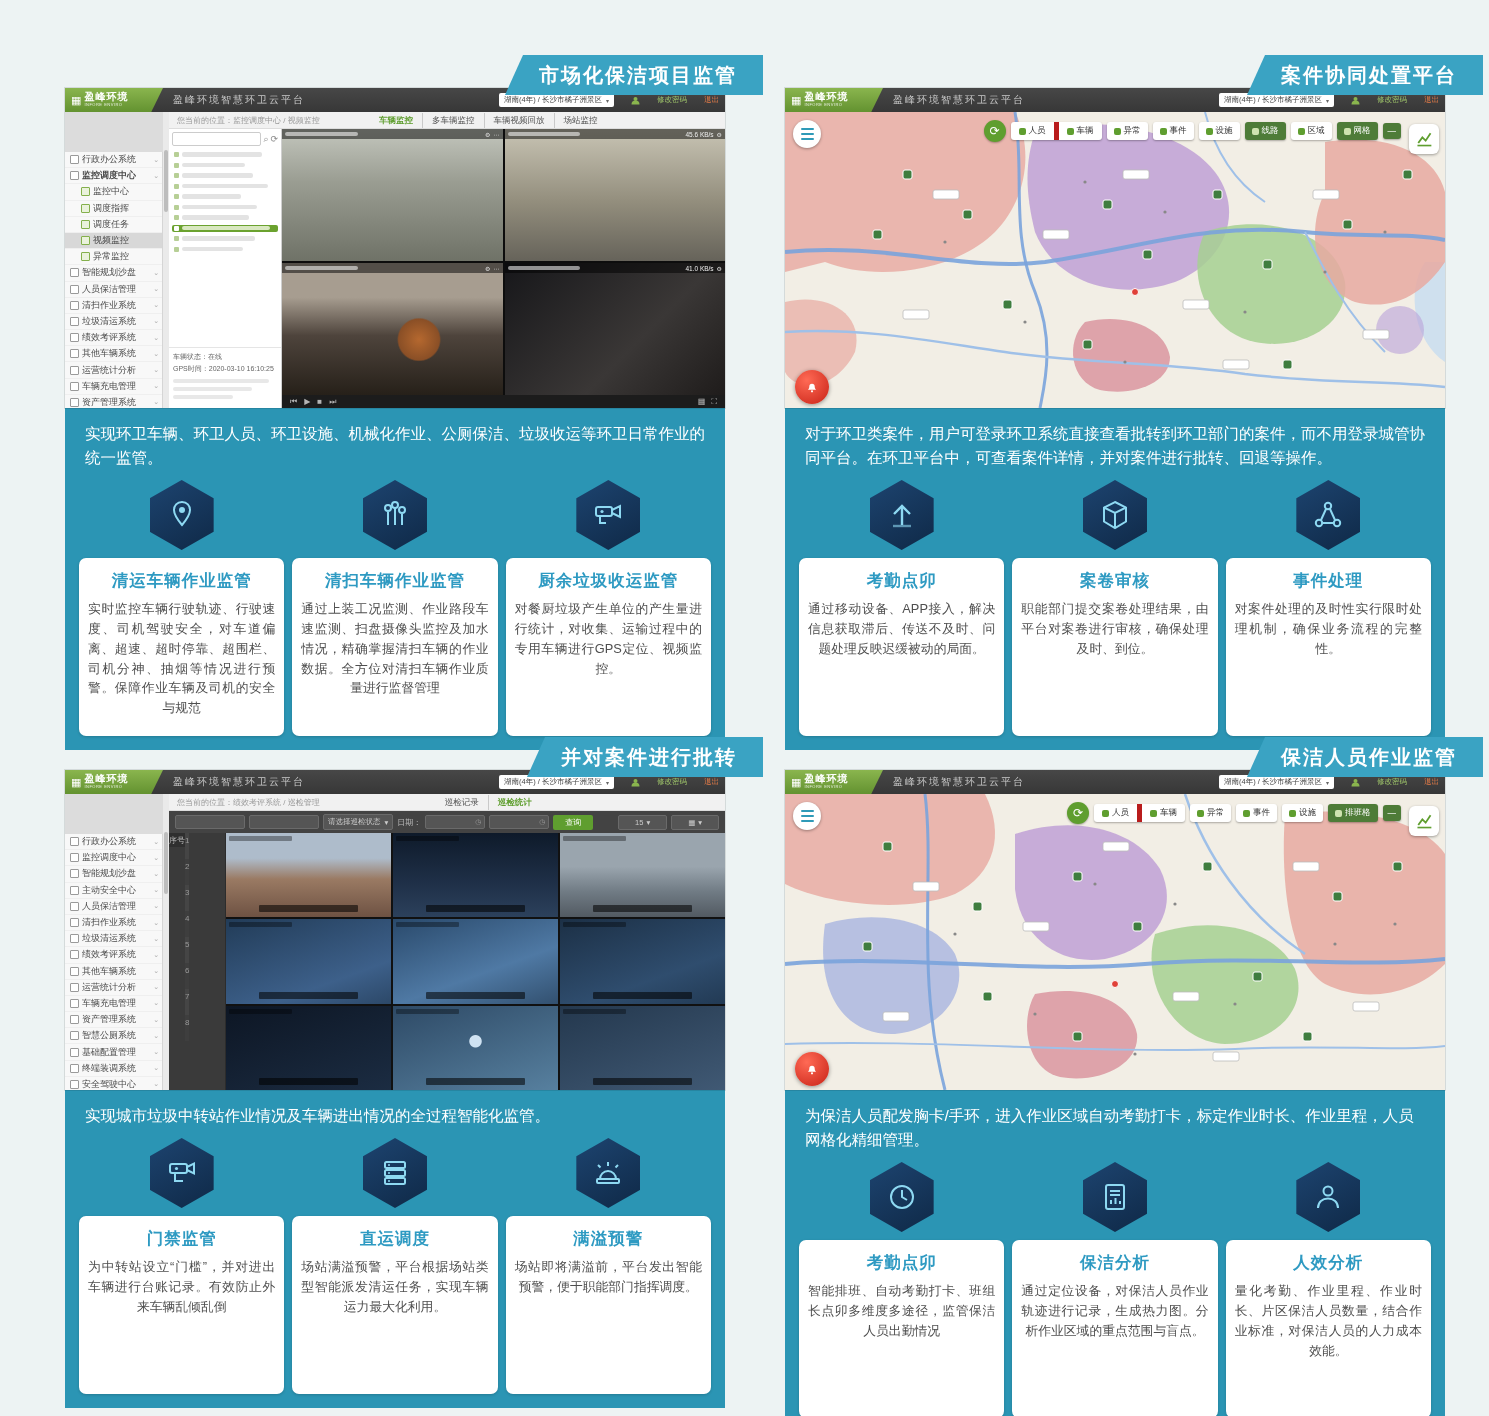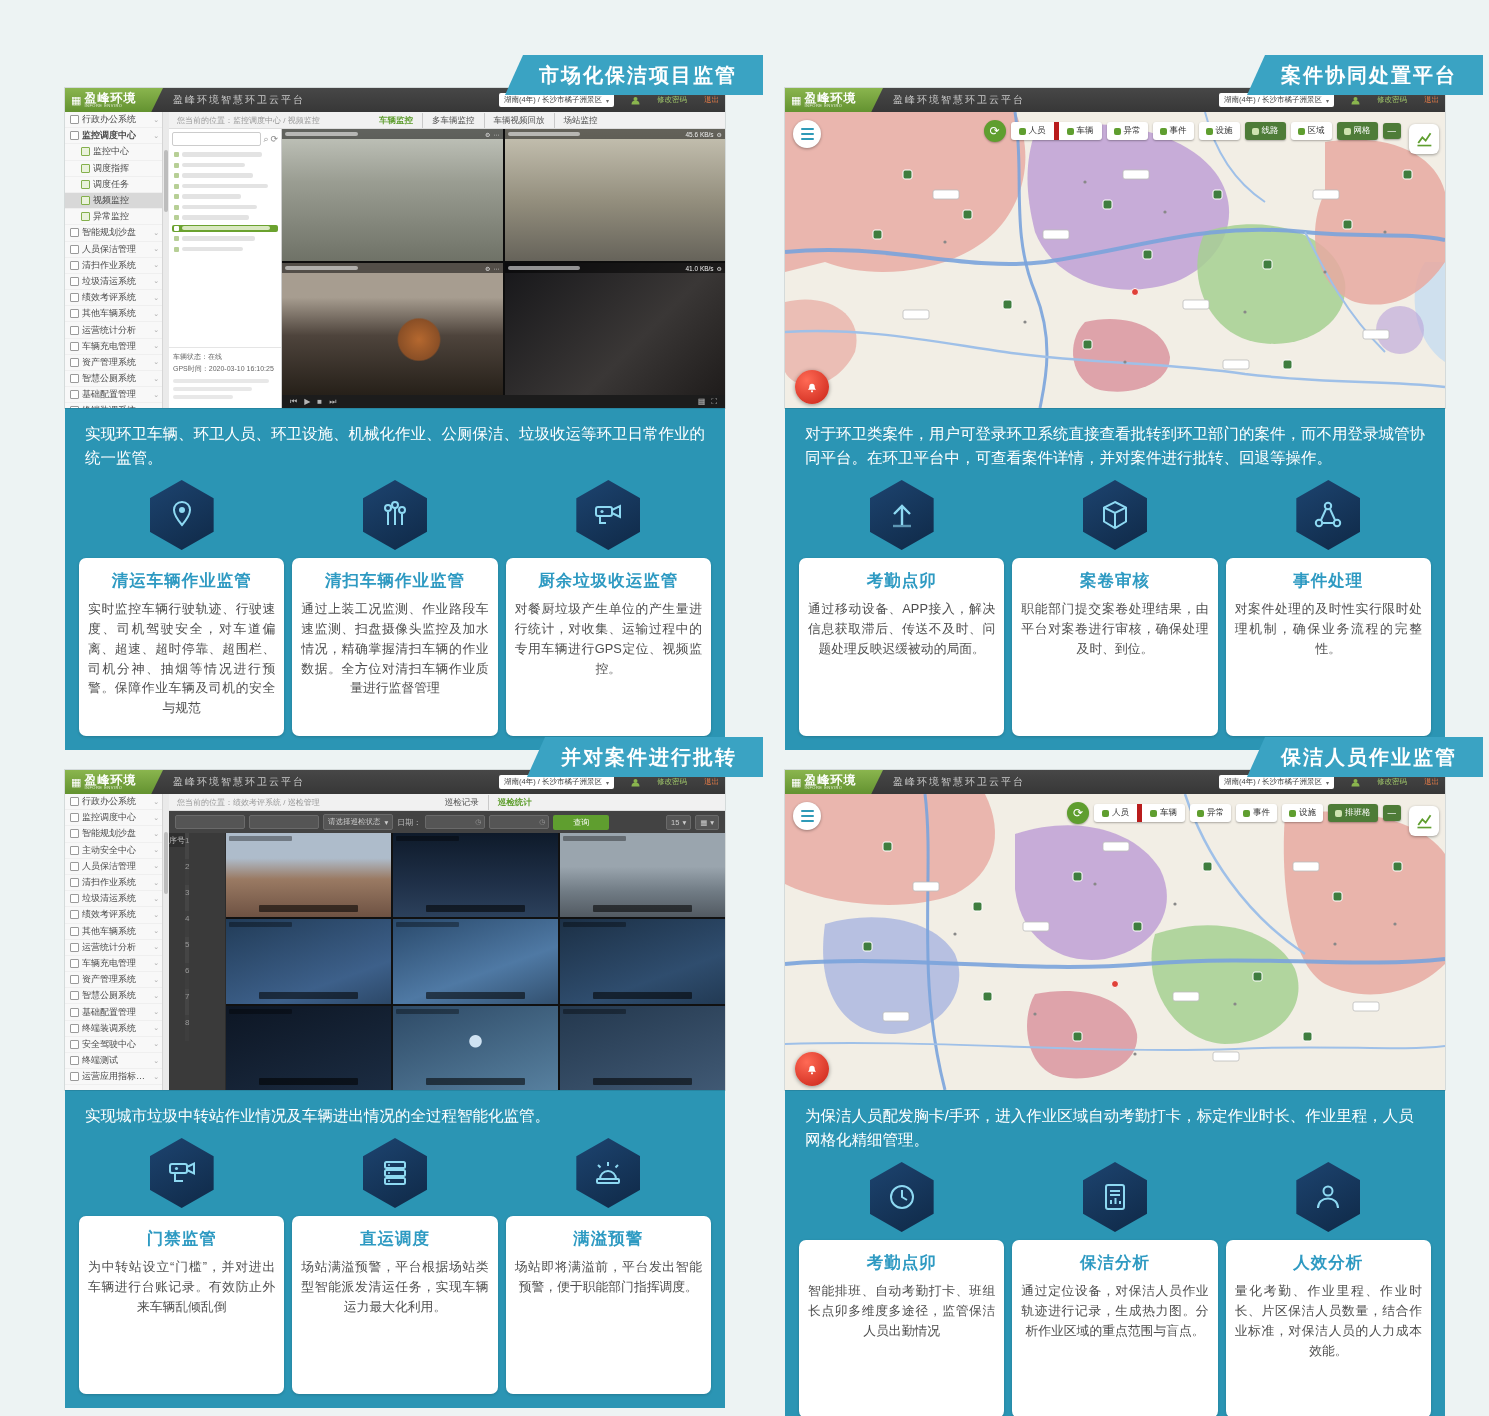--- a/index.html
+++ b/index.html
@@ -23,33 +23,33 @@
     box-shadow:0 1px 3px rgba(0,0,0,.18);}
   .card h3{margin:0 0 7px;font-size:16.5px;color:#2e9ac2;text-align:center;letter-spacing:1px;}
   .card p{margin:0;font-size:12.8px;color:#4f4f4f;line-height:1.55;text-align:justify;text-align-last:center;}
 
   
   .app-header{height:24px;background:linear-gradient(#474747,#373737);display:flex;align-items:center;overflow:hidden;}
   .logo{height:100%;width:98px;flex:none;background:linear-gradient(#8ab54e,#639230);
     clip-path:polygon(0 0,100% 0,88% 100%,0 100%);display:flex;align-items:center;gap:3px;padding:0 6px;box-sizing:border-box;}
   .logo-mark{color:#fff;font-size:11px;line-height:1;}
   .logo-txt{color:#fff;line-height:1.05;}
-  .logo-txt b{display:block;font-size:12px;letter-spacing:1px;}
+  .logo-txt b{display:block;font-size:10px;letter-spacing:1px;font-family:Liberation Mono, monospace;}
   .logo-txt i{display:block;font-style:normal;font-size:4px;letter-spacing:.5px;opacity:.85;}
   .app-title{margin-left:10px;color:#c9c9c9;font-size:10px;letter-spacing:2px;white-space:nowrap;}
   .hdr-right{margin-left:auto;display:flex;align-items:center;gap:17px;padding-right:6px;}
   .region{background:#fff;border-radius:2px;padding:2px 5px;font-size:7.5px;color:#444;display:flex;align-items:center;gap:4px;white-space:nowrap;}
   .region .caret{font-size:6px;color:#666;}
   .hdr-link{font-size:7.5px;white-space:nowrap;}
   .hdr-link.green{color:#9ec46a;}
   .hdr-link.red{color:#e07a48;}
 
   
   .mon-body{display:flex;height:296px;background:#dcdcdc;}
-  .side{width:97px;flex:none;background:#f8f8f8;border-right:1px solid #d5d5d5;overflow:hidden;font-size:9px;}
+  .side{width:97px;flex:none;background:#f8f8f8;border-right:1px solid #d5d5d5;overflow:hidden;font-size:9px;margin-top:40px;}
   .side-item{height:15.2px;display:flex;align-items:center;gap:3px;padding:0 3px 0 5px;color:#4a4a4a;
     border-bottom:1px solid #efefef;white-space:nowrap;overflow:hidden;}
   .si-ic{width:7px;height:7px;flex:none;border:1px solid #9a9a9a;border-radius:1px;background:#fff;}
   .si-label{overflow:hidden;text-overflow:ellipsis;}
   .si-caret{margin-left:auto;color:#aaa;font-size:7px;}
   .side-item.open .si-label{font-weight:bold;}
   .side-sub .side-item{padding-left:16px;}
   .side-sub .si-ic{border-color:#84b04c;background:#eaf2dc;}
   .side-sub .side-item.active{background:#d8d8d8;}
   .vscroll{width:6px;flex:none;background:#eaeaea;position:relative;}
@@ -92,24 +92,24 @@
   .vctl{height:13px;flex:none;background:#1c1c1c;display:flex;align-items:center;gap:7px;padding:0 8px;color:#b5b5b5;font-size:8px;}
   .vctl .right{margin-left:auto;display:flex;gap:6px;}
 
   
   .filter-row{height:22px;flex:none;background:#434343;display:flex;align-items:center;gap:4px;padding:0 6px;font-size:8px;color:#bbb;}
   .finput{width:62px;height:12px;background:#555;border:1px solid #6a6a6a;border-radius:2px;color:#ccc;font-size:7px;padding:0 3px;}
   .fsel{height:14px;display:flex;align-items:center;gap:4px;background:#555;border:1px solid #6a6a6a;border-radius:2px;
     color:#ccc;font-size:7.5px;padding:0 4px;}
   .fdate{width:52px;height:12px;background:#555;border:1px solid #6a6a6a;border-radius:2px;color:#999;font-size:7px;
     display:flex;align-items:center;justify-content:flex-end;padding:0 3px;}
-  .fbtn{height:15px;background:#5f9e2f;border:none;border-radius:2px;color:#fff;font-size:8px;padding:0 20px;}
+  .fbtn{height:15px;background:#5f9e2f;border:none;border-radius:2px;color:#fff;font-size:8px;padding:0 12px;}
   .fright{margin-left:auto;display:flex;gap:4px;align-items:center;}
   .fchip{height:13px;background:#555;border:1px solid #6a6a6a;border-radius:2px;color:#ccc;font-size:7.5px;
-    display:flex;align-items:center;gap:3px;padding:0 4px;}
+    display:flex;align-items:center;gap:3px;padding:0 16px;}
   .tcontent{flex:1;display:flex;min-height:0;background:#3a3a3a;}
   .ttable{width:56px;flex:none;display:flex;background:#3a3a3a;border-right:1px solid #2c2c2c;}
   .th{height:14px;background:#2f2f2f;color:#bbb;font-size:8px;display:flex;align-items:center;justify-content:center;}
   .trow{height:26px;color:#999;font-size:8px;display:flex;align-items:flex-start;justify-content:center;padding-top:3px;box-sizing:border-box;}
   .trow:nth-child(odd){background:#454545;}
   .trow:nth-child(even){background:#3e3e3e;}
   .tbtn{margin-top:auto;height:12px;background:#5f9e2f;}
   .ggrid{flex:1;display:grid;grid-template-columns:1fr 1fr 1fr;grid-template-rows:1fr 1fr 1fr;gap:2px;background:#111;}
   .gtile{position:relative;overflow:hidden;}
   .t1{background:linear-gradient(180deg,#aebccb 0 30%,#9a7a63 55%,#6e5243 100%);}

